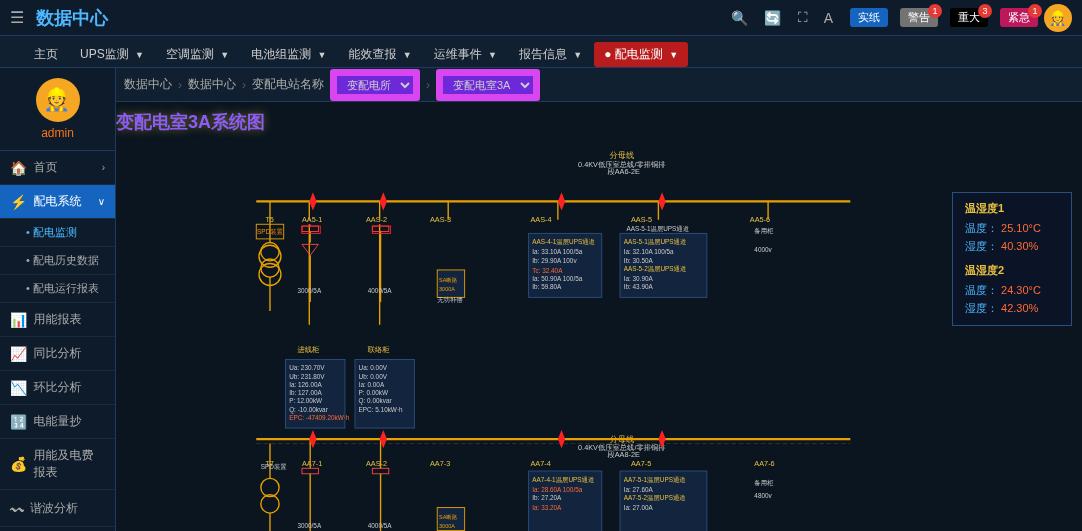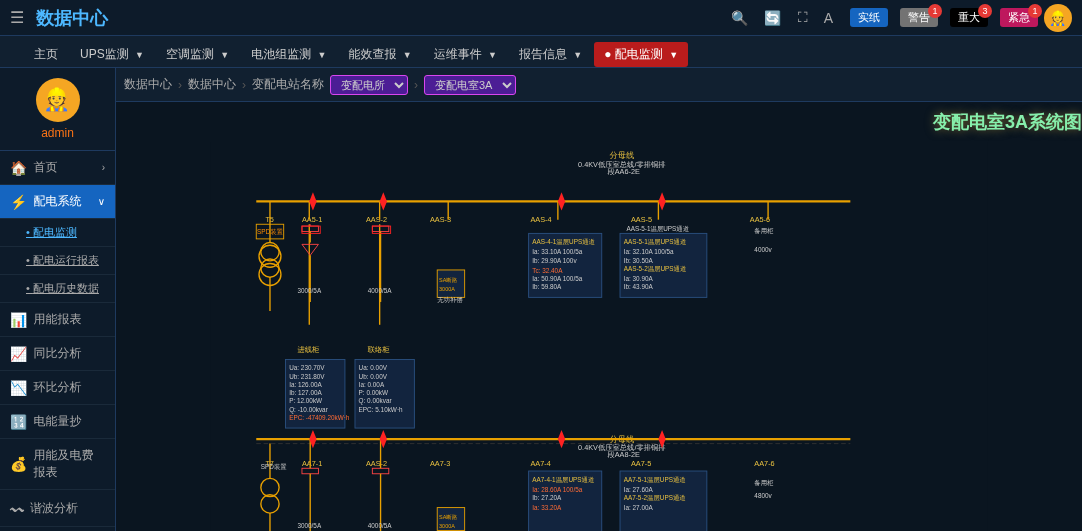--- a/index.html
+++ b/index.html
@@ -157,21 +157,20 @@
     .sidebar-menu-item.active { background: #1565c0; color: #fff; }
     .sidebar-menu-item.has-sub { color: #ccc; }
     .sidebar-icon { margin-right: 6px; font-size: 14px; }
     .sidebar-arrow { margin-left: auto; font-size: 10px; }
     .sidebar-sub-item {
       padding: 6px 10px 6px 26px;
       font-size: 11px;
       color: #aaa;
       cursor: pointer;
       border-bottom: 1px solid #1a2a3a;
-      text-decoration: underline;
     }
     .sidebar-sub-item.active { color: #4db8ff; }
     .sidebar-sub-item::before { content: '• '; }
 
     
     .content-area {
       flex: 1;
       display: flex;
       flex-direction: column;
       overflow: hidden;
@@ -187,22 +186,22 @@
       border-bottom: 1px solid #1e3a5f;
       flex-shrink: 0;
       gap: 6px;
     }
     .breadcrumb-item {
       color: #aaa;
       font-size: 12px;
     }
     .breadcrumb-sep { color: #555; font-size: 12px; }
     .breadcrumb-select {
-      background: #4c1d95;
-      border: 1px solid #d946ef;
+      background: #6d28d9;
+      border: 7px solid #d946ef;
       color: #ccc;
       font-size: 11px;
       padding: 2px 6px;
       border-radius: 3px;
       cursor: pointer;
     }
     .breadcrumb-actions {
       margin-left: auto;
       display: flex;
       gap: 6px;
@@ -221,22 +220,22 @@
     }
 
     
     .diagram-area {
       flex: 1;
       background: #0a1520;
       overflow: hidden;
       position: relative;
     }
     .diagram-title {
-      text-align: right;
-      color: #86efac;
+      text-align: left;
+      color: #8b5cf6;
       font-size: 18px;
       font-weight: bold;
       padding: 8px 0;
       text-shadow: 0 0 10px rgba(232, 192, 64, 0.5);
     }
 
     
     .diagram-svg-container {
       width: 100%;
       height: calc(100% - 36px);
@@ -325,22 +324,22 @@
       <span class="sidebar-arrow">›</span>
     </div>
 
     <div class="sidebar-menu-item has-sub active" style="background:#1565c0;color:#fff">
       <span class="sidebar-icon">⚡</span>
       <span>配电系统</span>
       <span class="sidebar-arrow">∨</span>
     </div>
 
     <div class="sidebar-sub-item active" style="color:#4db8ff">配电监测</div>
+    <div class="sidebar-sub-item">配电历史数据</div>
     <div class="sidebar-sub-item">配电运行报表</div>
-    <div class="sidebar-sub-item">配电历史数据</div>
 
     <div class="sidebar-menu-item">
       <span class="sidebar-icon">📊</span>
       <span>用能报表</span>
     </div>
     <div class="sidebar-menu-item">
       <span class="sidebar-icon">📈</span>
       <span>同比分析</span>
     </div>
     <div class="sidebar-menu-item">
@@ -562,16 +561,38 @@
 
           <polygon points="108,325 112,315 116,325 112,335" fill="#ff2222"></polygon>
           <polygon points="185,325 189,315 193,325 189,335" fill="#ff2222"></polygon>
           <polygon points="380,325 384,315 388,325 384,335" fill="#ff2222"></polygon>
           <polygon points="490,325 494,315 498,325 494,335" fill="#ff2222"></polygon>
 
           <text x="55" y="358" fill="#ccc" font-size="7">SPD装置</text>
         </svg>
 
         
+        <div class="temp-panel">
+          <div class="temp-section-title">温湿度1</div>
+          <div class="temp-row">
+            <span>温度：</span>
+            <span class="temp-value">25.10°C</span>
+          </div>
+          <div class="temp-row">
+            <span>湿度：</span>
+            <span class="temp-value">40.30%</span>
+          </div>
+          <div style="margin-top:8px">
+            <div class="temp-section-title">温湿度2</div>
+            <div class="temp-row">
+              <span>温度：</span>
+              <span class="temp-value">24.30°C</span>
+            </div>
+            <div class="temp-row">
+              <span>湿度：</span>
+              <span class="temp-value">42.30%</span>
+            </div>
+          </div>
+        </div>
       </div>
     </div>
   </div>
 </div>
 
 </body></html>

